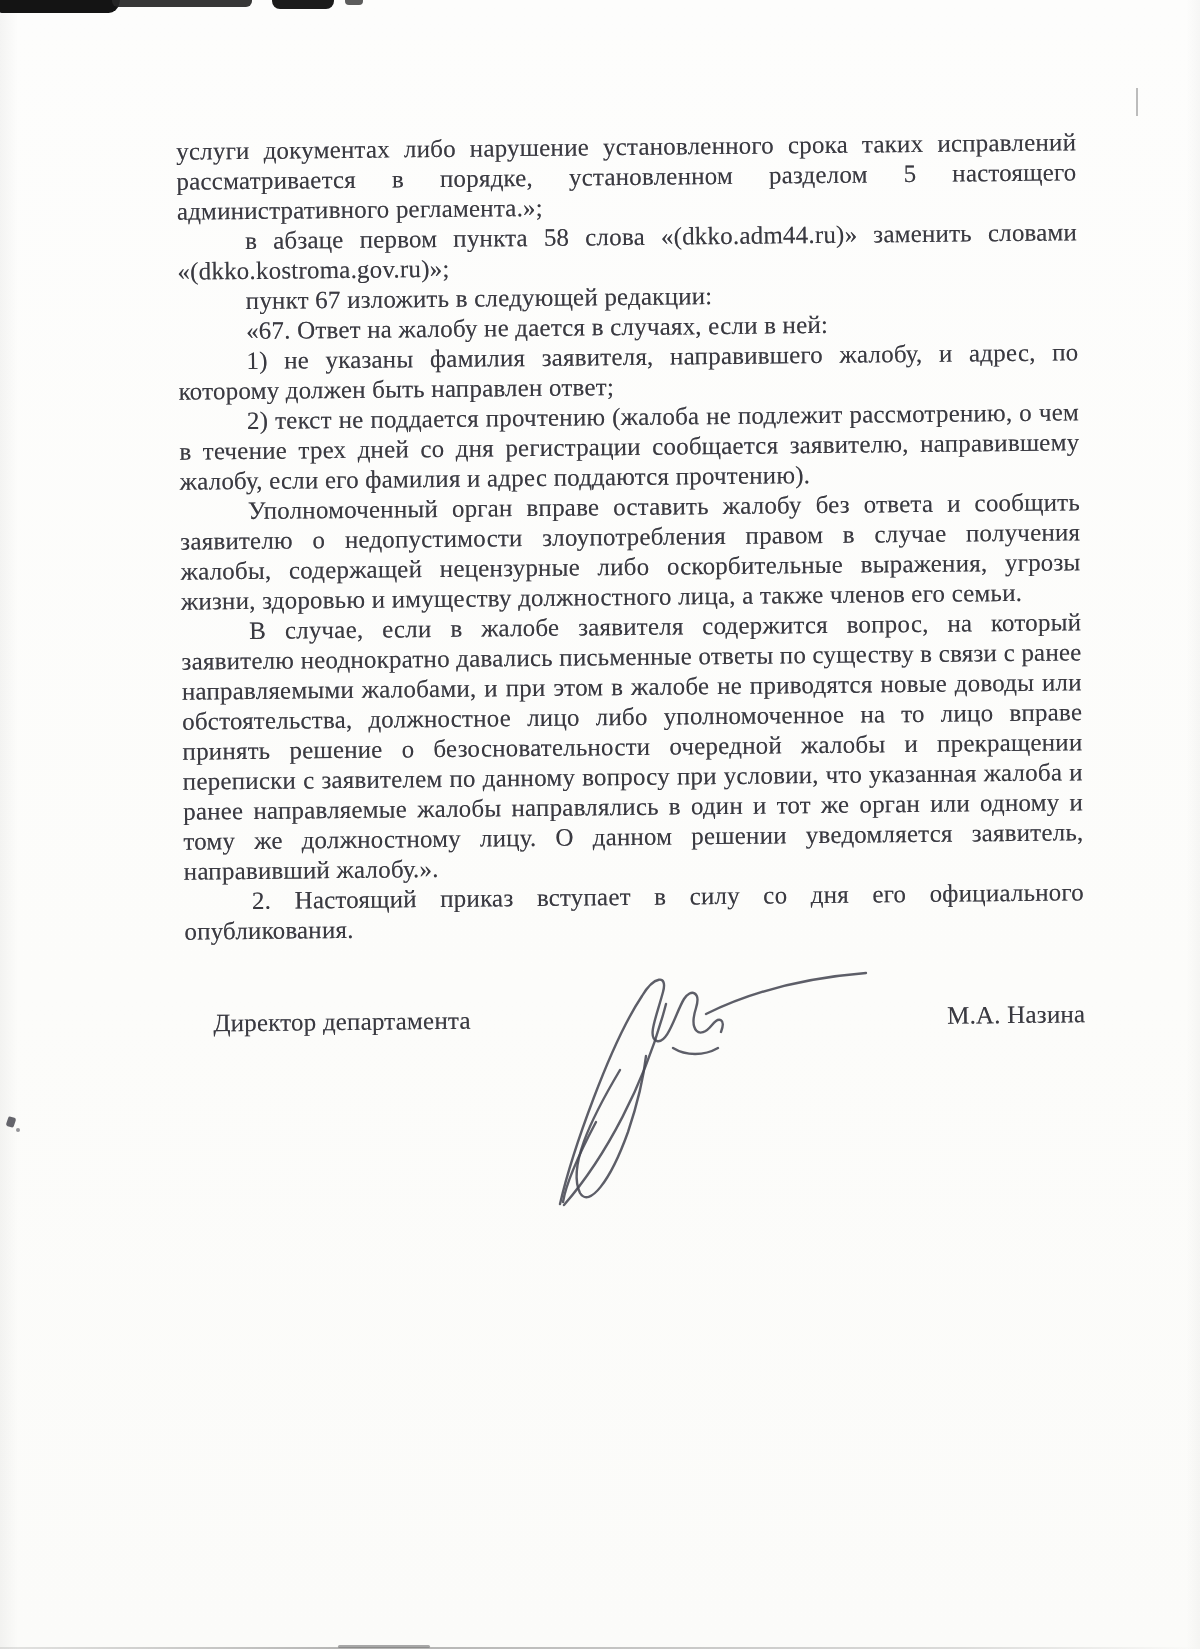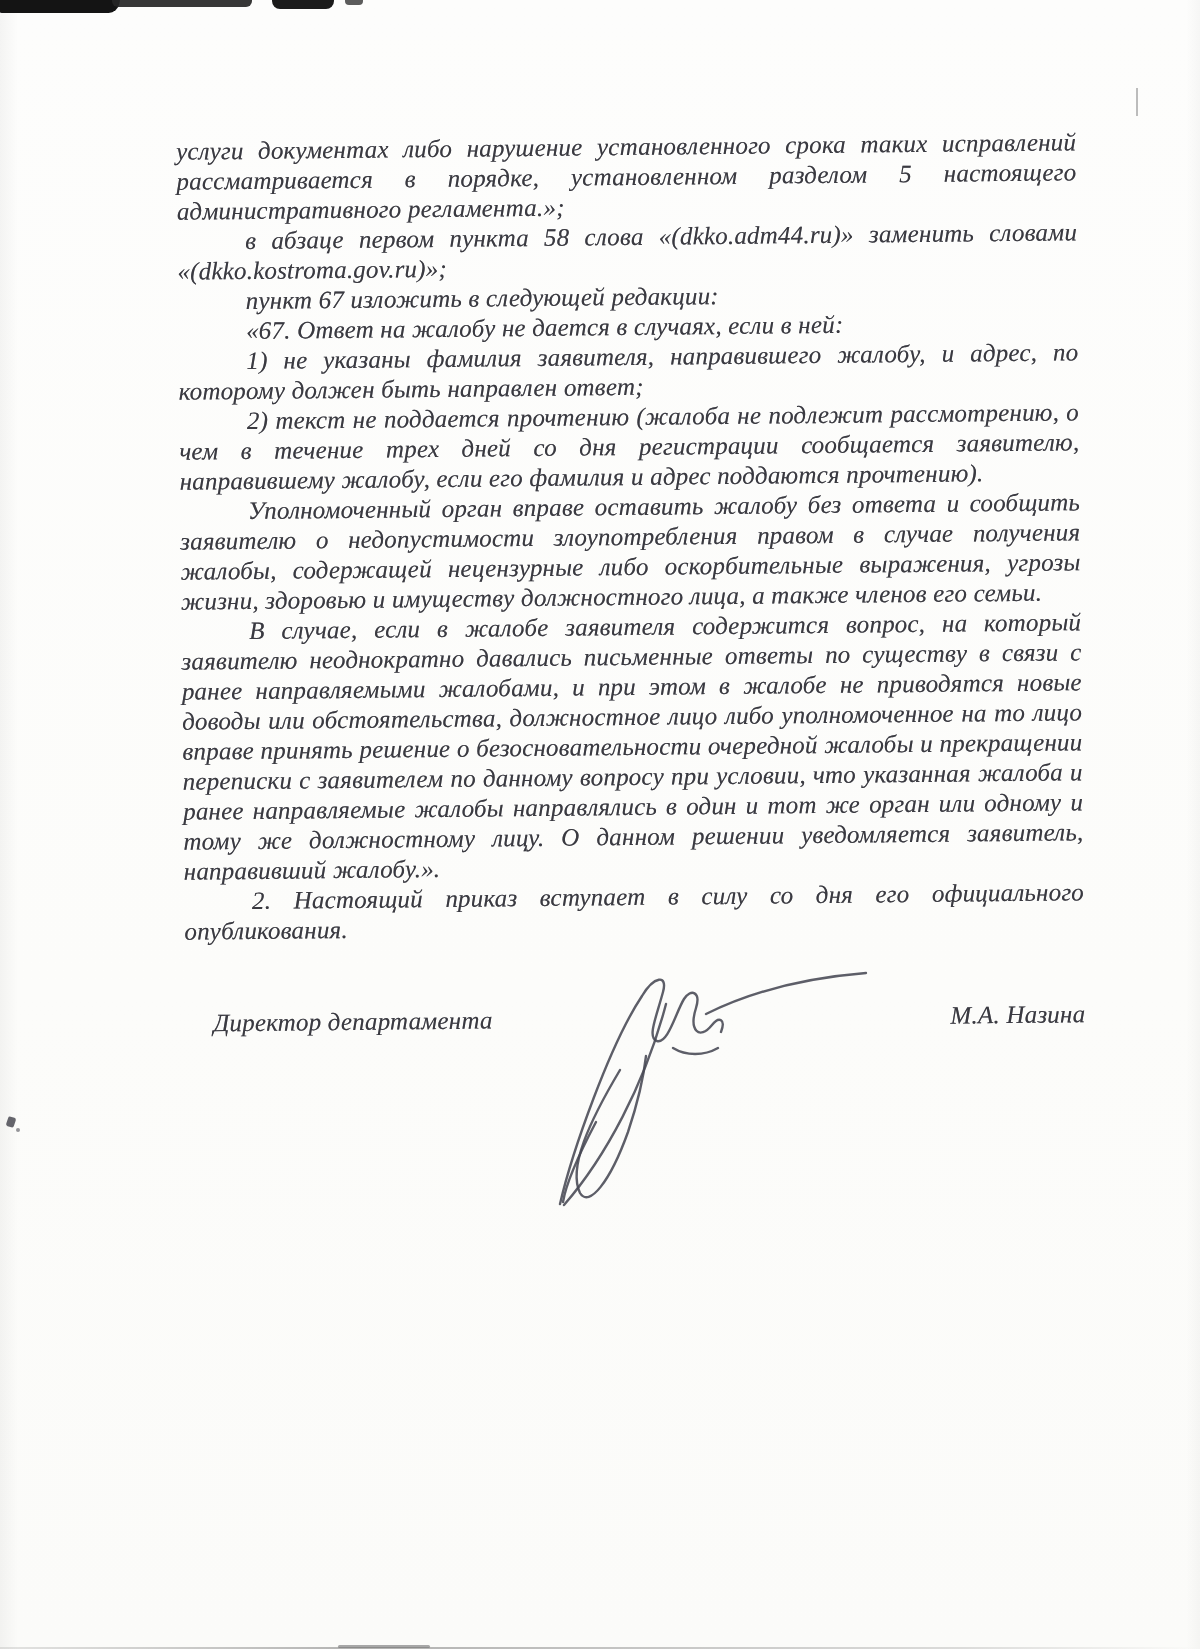--- a/index.html
+++ b/index.html
@@ -8,21 +8,20 @@
     background: #ffffff;
   }
   .page {
     position: relative;
     width: 1200px;
     height: 1649px;
     background: linear-gradient(180deg, #fdfdfc 0%, #fcfcfa 60%, #fbfbf9 100%);
     overflow: hidden;
     font-family: "Liberation Serif", "DejaVu Serif", serif;
     color: #3a3a41;
-    font-style: italic;
   }
   
   .page::before {
     content: "";
     position: absolute;
     inset: 0;
     background:
       linear-gradient(90deg, rgba(120,120,120,0.07) 0, rgba(0,0,0,0) 18px),
       linear-gradient(270deg, rgba(120,120,120,0.05) 0, rgba(0,0,0,0) 14px);
     pointer-events: none;

